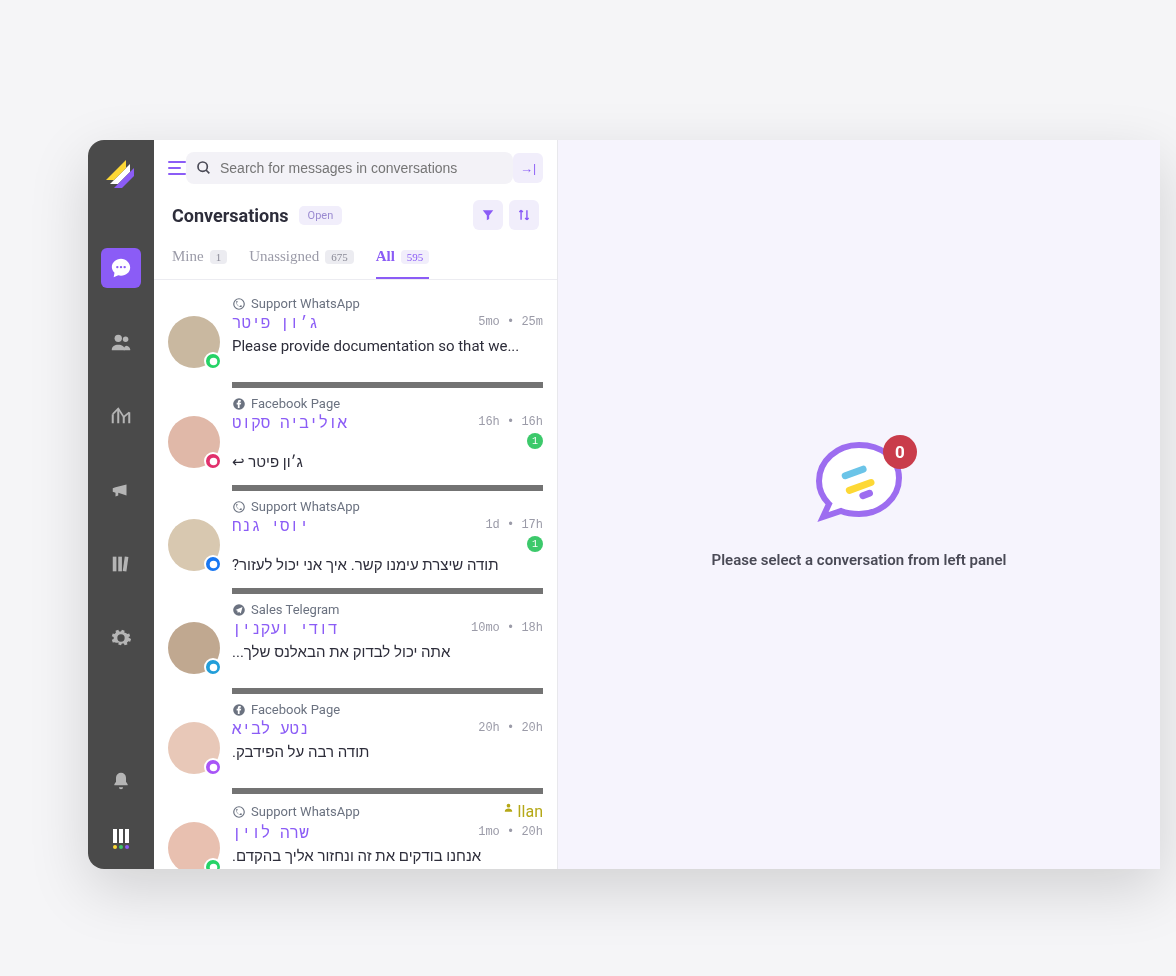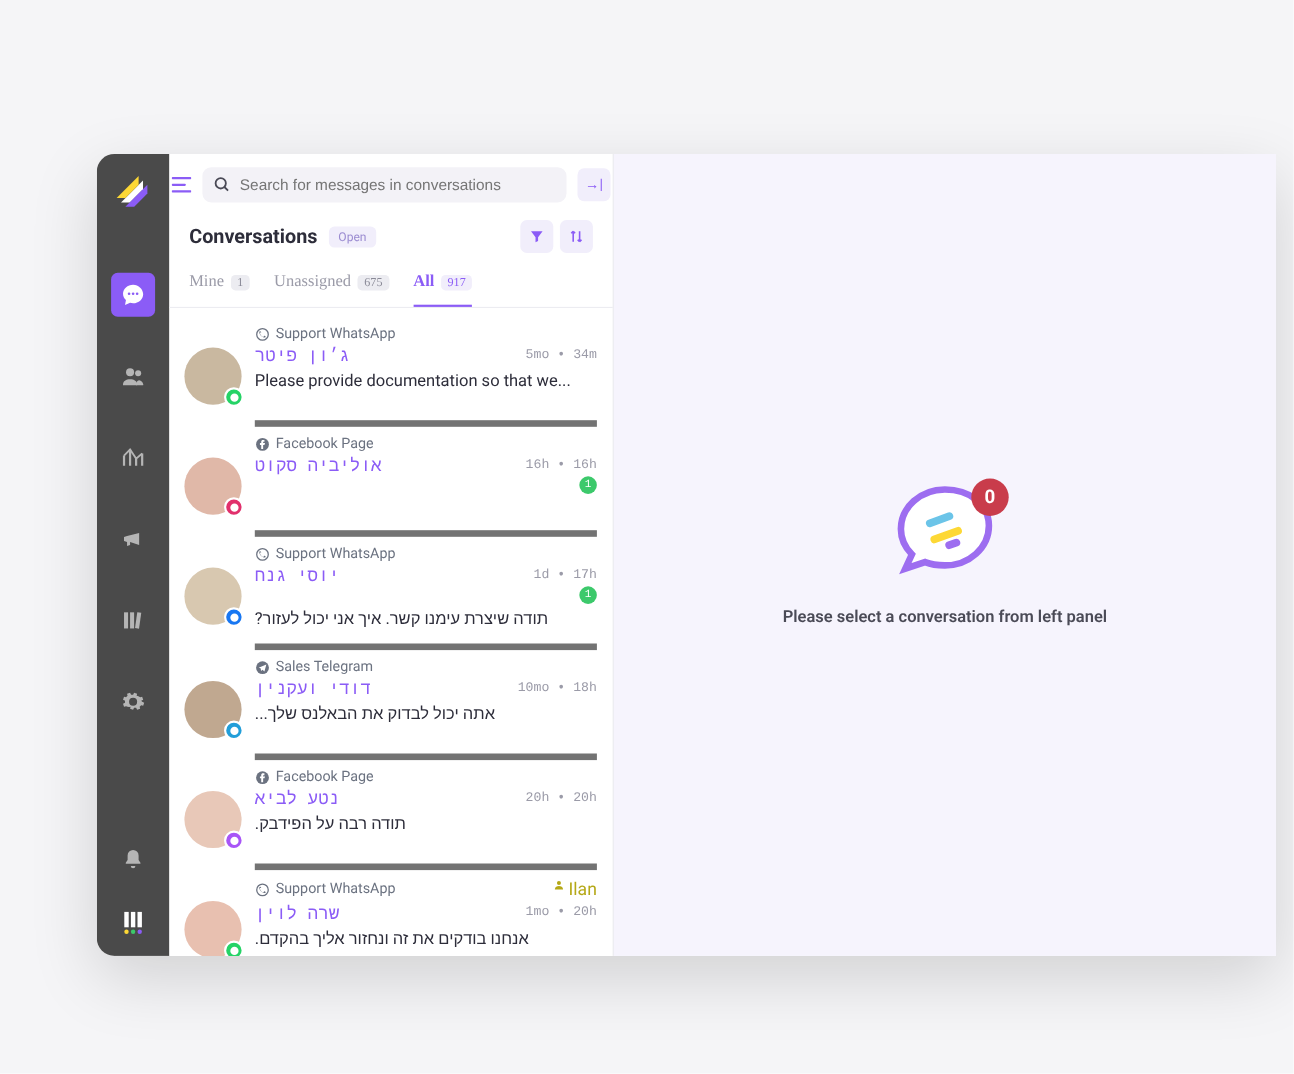--- a/index.html
+++ b/index.html
@@ -57,22 +57,21 @@
     .panel {
       width: 404px;
       background: #fff;
       border-right: 1px solid #e8e8ec;
       display: flex;
       flex-direction: column;
     }
     .panel-top {
       display: flex;
       align-items: center;
-      gap: 10px;
-      padding: 12px 2px;
+      padding: 12px 14px;
     }
     .hamburger {
       color: #8b5cf6;
       cursor: pointer;
       font-size: 18px;
     }
     .search-box {
       flex: 1;
       display: flex;
       align-items: center;
@@ -352,21 +351,21 @@
       <div class="tab">
         <span>Mine</span>
         <span class="tab-count">1</span>
       </div>
       <div class="tab">
         <span>Unassigned</span>
         <span class="tab-count">675</span>
       </div>
       <div class="tab active">
         <span>All</span>
-        <span class="tab-count">917</span>
+        <span class="tab-count">595</span>
       </div>
     </div>
 
     <div class="list" id="conv-list">
         <div class="conv-item">
           <div class="avatar-wrap">
             <div class="avatar" style="background:#c9b8a0"></div>
             <div class="avatar-badge" style="background:#25d366">
               <svg width="9" height="9" viewBox="0 0 24 24" fill="#fff">
                 <circle cx="12" cy="12" r="10"></circle>
@@ -381,21 +380,21 @@
                     <circle cx="12" cy="12" r="9"></circle>
                     <path d="M8 9c0 3 2 6 5 7l2-2c1 0 2 1 2 2l-1 1c-5 0-9-4-9-9l1-1c1 0 2 1 2 2z" fill="currentColor" stroke="none"></path>
                   </svg>
                 </span>
                 <span>Support WhatsApp</span>
               </div>
             </div>
             <div class="name-row">
               <div class="name">ג׳ון פיטר</div>
               <div class="time-wrap">
-                <span class="time">5mo • 34m</span>
+                <span class="time">5mo • 25m</span>
               </div>
             </div>
             <div class="preview ltr">Please provide documentation so that we...</div>
           </div>
         </div>
         <div class="conv-item">
           <div class="avatar-wrap">
             <div class="avatar" style="background:#e0b8a8"></div>
             <div class="avatar-badge" style="background:#e1306c">
               <svg width="9" height="9" viewBox="0 0 24 24" fill="#fff">
@@ -415,20 +414,21 @@
                 <span>Facebook Page</span>
               </div>
             </div>
             <div class="name-row">
               <div class="name">אוליביה סקוט</div>
               <div class="time-wrap">
                 <span class="time">16h • 16h</span>
                 <span class="unread">1</span>
               </div>
             </div>
+            <div class="preview ">ג׳ון פיטר ↩</div>
           </div>
         </div>
         <div class="conv-item">
           <div class="avatar-wrap">
             <div class="avatar" style="background:#d8c8b0"></div>
             <div class="avatar-badge" style="background:#1877f2">
               <svg width="9" height="9" viewBox="0 0 24 24" fill="#fff">
                 <circle cx="12" cy="12" r="10"></circle>
               </svg>
             </div>

